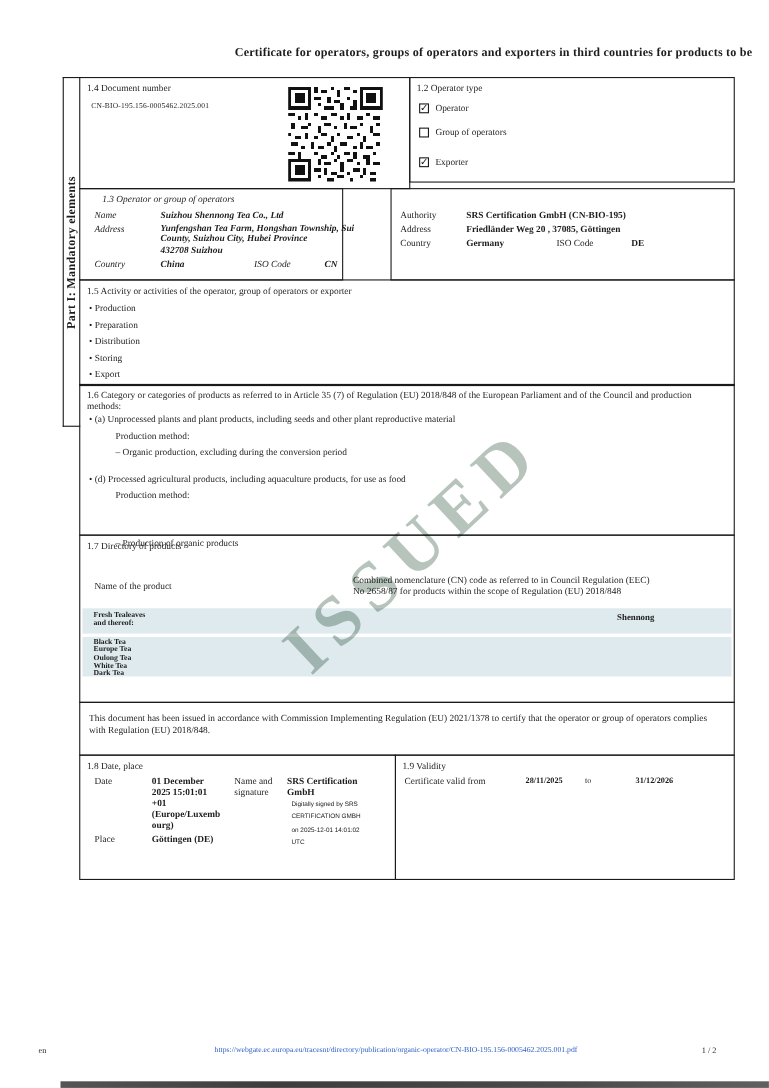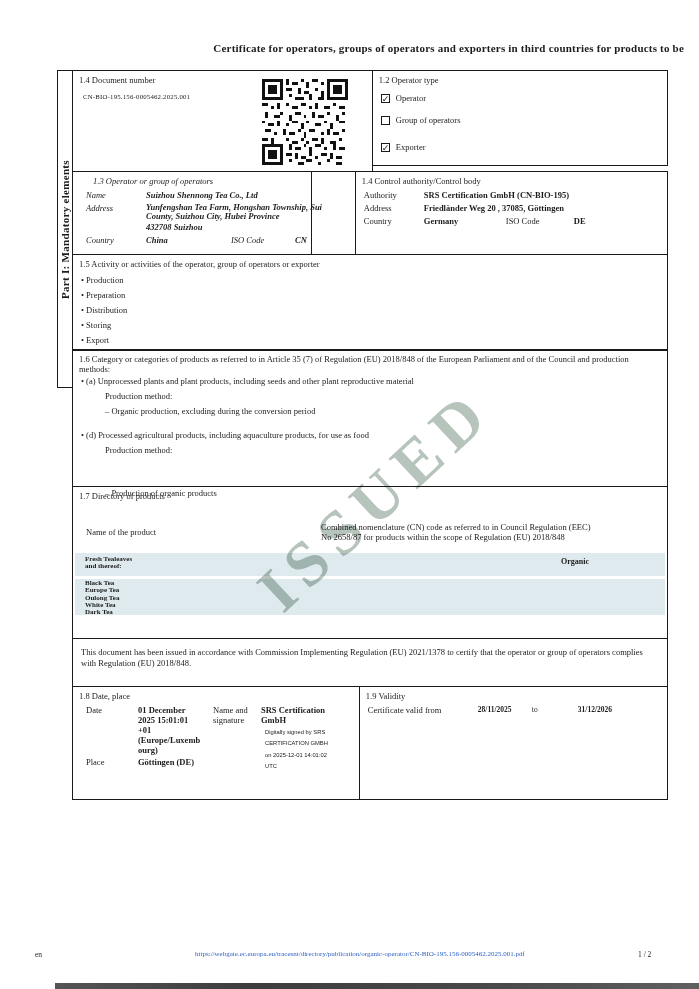--- a/index.html
+++ b/index.html
@@ -104,21 +104,20 @@
     <div class="frow" style="left:13px; top:31px;"><span class="lbl">Address</span></div>
     <div class="frow val" style="left:73px; top:31px; width:195px; line-height:9.5px;">Yunfengshan Tea Farm, Hongshan Township, Sui County, Suizhou City, Hubei Province</div>
     <div class="frow val" style="left:73px; top:50px;">432708 Suizhou</div>
     <div class="frow" style="left:13px; top:63px;"><span class="lbl">Country</span></div>
     <div class="frow val" style="left:73px; top:63px;">China</div>
     <div class="frow" style="left:158px; top:63px;"><span class="lbl">ISO Code</span></div>
     <div class="frow val" style="left:222px; top:63px;">CN</div>
   </div>
 
   <div class="cell" style="left:354.8px; top:170.8px; width:313.2px; height:84px; padding:4px 6px;">
-    <div class="hd">1.4 Control authority/Control body</div>
     <div class="frow" style="left:8px; top:18px;"><span class="lbl">Authority</span></div>
     <div class="frow val" style="left:68px; top:18px;">SRS Certification GmbH (CN-BIO-195)</div>
     <div class="frow" style="left:8px; top:31px;"><span class="lbl">Address</span></div>
     <div class="frow val" style="left:68px; top:31px;">Friedländer Weg 20 , 37085, Göttingen</div>
     <div class="frow" style="left:8px; top:44px;"><span class="lbl">Country</span></div>
     <div class="frow val" style="left:68px; top:44px;">Germany</div>
     <div class="frow" style="left:150px; top:44px;"><span class="lbl">ISO Code</span></div>
     <div class="frow val" style="left:218px; top:44px;">DE</div>
   </div>
 
@@ -145,21 +144,21 @@
 
   <div class="cell" style="left:72px; top:486.2px; width:596px; height:153px; padding:4px 6px;">
     <div class="hd">1.7 Directory of products</div>
     <div class="frow" style="left:13px; top:40px;">Name of the product</div>
     <div class="frow" style="left:248px; top:35px; width:270px; line-height:10px;">Combined nomenclature (CN) code as referred to in Council Regulation (EEC) No 2658/87 for products within the scope of Regulation (EU) 2018/848</div>
     <div class="shade" style="top:66px; height:23px;">
       <div class="tea" style="position:absolute; left:10px; top:3px;">
         <div>Fresh Tealeaves</div>
         <div>and thereof:</div>
       </div>
-      <div style="position:absolute; left:486px; top:4px; font-size:8px; font-weight:bold;">Organic</div>
+      <div style="position:absolute; left:486px; top:4px; font-size:8px; font-weight:bold;">Shennong</div>
     </div>
     <div class="shade" style="top:92px; height:36px; padding:1px 0 0 10px;">
       <div class="tea">Black Tea</div>
       <div class="tea">Europe Tea</div>
       <div class="tea">Oulong Tea</div>
       <div class="tea">White Tea</div>
       <div class="tea">Dark Tea</div>
     </div>
   </div>
 

